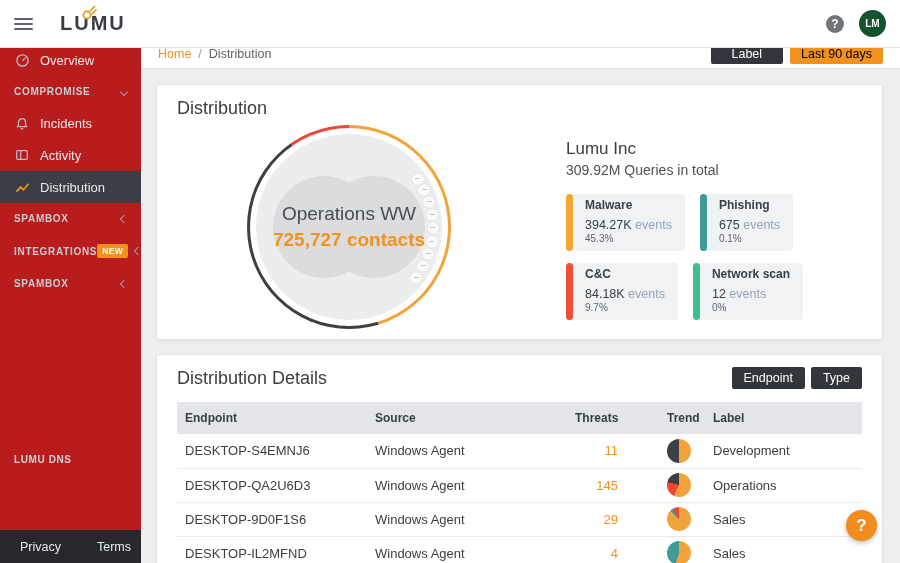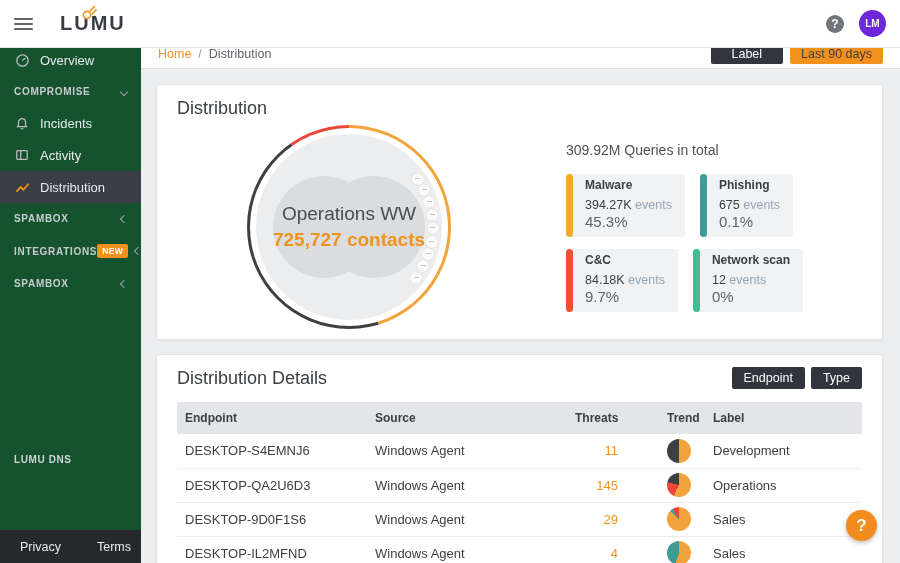--- a/index.html
+++ b/index.html
@@ -12,25 +12,25 @@
   .topbar { position:absolute; top:0; left:0; width:100%; height:48px; background:#fff;
     border-bottom:1px solid #E3E3E3; display:flex; align-items:center; padding:0 14px; z-index:6; }
   .hamburger { width:19px; display:flex; flex-direction:column; gap:3px; cursor:pointer; }
   .hamburger span { height:2px; background:#5F6368; border-radius:1px; }
   .logo { margin-left:27px; position:relative; font-size:20px; font-weight:bold;
     color:#3A3E44; letter-spacing:2px; }
   .logo svg { position:absolute; left:20px; top:-7px; }
   .topbar-right { margin-left:auto; display:flex; align-items:center; gap:15px; }
   .help-circle { width:18px; height:18px; border-radius:50%; background:#70757A; color:#fff;
     font-size:12px; font-weight:bold; display:flex; align-items:center; justify-content:center; cursor:pointer; }
-  .avatar { width:27px; height:27px; border-radius:50%; background:#6d28d9; color:#fff;
+  .avatar { width:27px; height:27px; border-radius:50%; background:#14532d; color:#fff;
     font-size:10px; font-weight:bold; display:flex; align-items:center; justify-content:center; cursor:pointer; }
 
   
-  .sidebar { position:absolute; top:40px; left:0; width:141px; bottom:0; background:#14532d;
+  .sidebar { position:absolute; top:40px; left:0; width:141px; bottom:0; background:#b91c1c;
     color:#E8EAED; z-index:5; }
   .side-item { display:flex; align-items:center; gap:10px; padding:8px 14px; font-size:13px; cursor:pointer; }
   .side-item.active { background:#3B3F45; }
   .icn { width:16px; height:16px; flex:none; display:flex; align-items:center; justify-content:center; }
   .side-section { display:flex; align-items:center; padding:10px 14px; font-size:10px; font-weight:bold;
     letter-spacing:.7px; color:#C9CCD0; cursor:pointer; }
   .chev { width:6px; height:6px; border-left:1.5px solid #9AA0A6; border-bottom:1.5px solid #9AA0A6; flex:none; }
   .chev.down { transform:rotate(-45deg); margin-left:auto; }
   .chev.left { transform:rotate(45deg); margin-left:auto; }
   .badge-new { background:#F2921D; color:#fff; font-size:8.5px; font-weight:bold; padding:2px 5px;
@@ -47,21 +47,21 @@
   
   .crumbbar { position:absolute; top:40px; left:141px; right:0; height:29px; background:#fff;
     border-bottom:1px solid #E2E2E2; display:flex; align-items:center; padding:0 17px; z-index:4; }
   .crumb-home { color:#F2921D; font-size:12.5px; cursor:pointer; }
   .crumb-sep { color:#9AA0A6; margin:0 7px; font-size:12.5px; }
   .crumb-cur { color:#5F6368; font-size:12.5px; }
   .crumb-actions { margin-left:auto; display:flex; gap:7px; }
   .btn-dark { background:#32353B; color:#fff; font-size:12.5px; padding:3px 21px; border-radius:2px;
     border:none; cursor:pointer; font-family:inherit; }
   .btn-dark.small { padding:4px 12px; }
-  .btn-orange { background:#F2921D; color:#404040; font-size:12.5px; padding:3px 11px; border-radius:2px;
+  .btn-orange { background:#F2921D; color:#000000; font-size:12.5px; padding:3px 11px; border-radius:2px;
     border:none; cursor:pointer; font-family:inherit; }
 
   
   .main { position:absolute; top:69px; left:141px; right:0; bottom:0; padding:15px 17px 0 15px; }
   .card { background:#fff; border:1px solid #E3E4E6; border-radius:3px;
     box-shadow:0 1px 2px rgba(60,64,67,.08); }
   .card-title { font-size:18px; color:#3C4043; font-weight:400; }
   .card1 { height:256px; margin-bottom:14px; padding:13px 20px; overflow:hidden; }
   .card1-body { display:flex; margin-top:6px; }
 
@@ -85,21 +85,21 @@
   .info-col { margin-left:115px; flex:1; padding-top:14px; }
   .org-name { font-size:17px; color:#3C4043; }
   .org-total { font-size:14px; color:#4D5156; margin-top:3px; }
   .stats { display:flex; flex-wrap:wrap; gap:12px 15px; margin-top:16px; max-width:330px; }
   .stat { display:flex; background:#F1F2F4; border-radius:3px; }
   .stat-bar { width:7px; border-radius:4px; flex:none; }
   .stat-body { padding:4px 13px 7px 12px; }
   .stat-name { font-size:12px; font-weight:bold; color:#3C4043; }
   .stat-val { font-size:12.5px; color:#3C4043; margin-top:6px; white-space:nowrap; }
   .stat-val .unit { color:#93A5B8; }
-  .stat-pct { font-size:15px; color:#5F6368; margin-top:1px; }
+  .stat-pct { font-size:10px; color:#5F6368; margin-top:1px; }
 
   
   .card2 { height:230px; padding:12px 20px; position:relative; }
   .card2-head { display:flex; align-items:center; }
   .card2-head .btns { margin-left:auto; display:flex; gap:6px; }
   .tbl { width:100%; border-collapse:collapse; margin-top:13px; table-layout:fixed; }
   .tbl thead tr { background:#E3E5E8; height:32px; }
   .tbl th { font-size:12px; color:#3C4043; text-align:left; font-weight:bold; padding-left:8px; }
   .tbl td { font-size:13px; color:#3C4043; border-bottom:1px solid #ECECEE; height:34px; padding-left:8px; }
   .tbl th.c-threats, .tbl td.c-threats { text-align:right; padding-right:24px; }
@@ -245,20 +245,21 @@
             <div class="mini-bubble" style="left: 163.085px; top: 146.552px;">
               <i></i>
             </div>
           </div>
         <div class="gauge-text">
           <div class="g-label">Operations WW</div>
           <div class="g-value">725,727 contacts</div>
         </div>
       </div>
       <div class="info-col">
+        <div class="org-name">Lumu Inc</div>
         <div class="org-total">309.92M Queries in total</div>
         <div class="stats">
           <div class="stat">
             <div class="stat-bar" style="background-color: rgb(245, 168, 47);"></div>
             <div class="stat-body">
               <div class="stat-name">Malware</div>
               <div class="stat-val"><span>394.27K</span> <span class="unit">events</span></div>
               <div class="stat-pct">45.3%</div>
             </div>
           </div>

